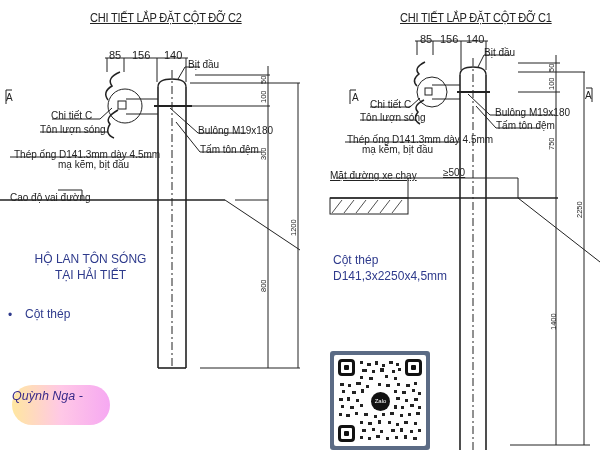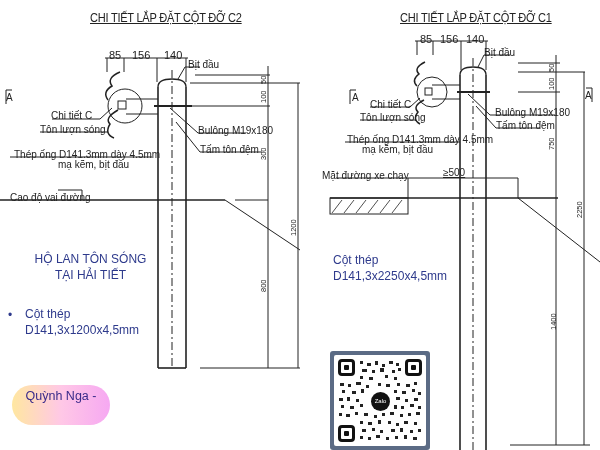--- a/index.html
+++ b/index.html
@@ -5,21 +5,21 @@
   html,body{margin:0;padding:0;}
   body{width:600px;height:450px;background:#ffffff;position:relative;overflow:hidden;font-family:"Liberation Sans",sans-serif;}
   .abs{position:absolute;}
   .title{font-family:"Liberation Sans",sans-serif;font-size:13px;color:#222;text-decoration:underline;white-space:nowrap;letter-spacing:-0.3px;transform:scaleX(0.85);transform-origin:left top;}
   .lbl{font-size:10px;color:#222;white-space:nowrap;}
   .dim{font-size:11px;color:#222;white-space:nowrap;}
   .vdim{font-size:7.5px;color:#222;white-space:nowrap;transform:rotate(-90deg);transform-origin:left top;}
   .blue{color:#2e3a8c;font-size:12px;line-height:16px;}
   .contact{left:12px;top:385px;width:98px;height:40px;border-radius:20px;
     background:linear-gradient(90deg,#ffe7a0 0%,#ffc8e6 50%,#f6a8f2 100%);
-    color:#3a2a8a;font-size:12.5px;line-height:17px;text-align:center;padding-top:3px;box-sizing:border-box;}
+    color:#3a2a8a;font-size:12.5px;line-height:17px;padding-top:3px;box-sizing:border-box;font-style:italic;}
   .qr{left:330px;top:351px;width:100px;height:99px;background:#5b6b85;border-radius:3px;}
   .qr-inner{position:absolute;left:4px;top:4px;width:92px;height:91px;background:#fff;border-radius:2px;}
   .finder{position:absolute;width:17px;height:17px;border:3px solid #111;border-radius:4px;box-sizing:border-box;}
   .finder::after{content:"";position:absolute;left:3px;top:3px;width:5px;height:5px;background:#111;border-radius:1px;}
   .zalo{position:absolute;left:37px;top:37px;width:19px;height:19px;border-radius:50%;background:#111;color:#fff;font-size:6px;line-height:19px;text-align:center;}
 </style>
 </head>
 <body>
 
 <svg class="abs" style="left:0;top:0" width="600" height="450" viewBox="0 0 600 450">
@@ -155,36 +155,35 @@
 <div class="abs dim" style="left:466px;top:33px;">140</div>
 <div class="abs lbl" style="left:484px;top:47px;">Bịt đầu</div>
 <div class="abs lbl" style="left:352px;top:92px;font-size:10px;">A</div>
 <div class="abs lbl" style="left:585px;top:90px;font-size:10px;">A</div>
 <div class="abs lbl" style="left:370px;top:99px;">Chi tiết C</div>
 <div class="abs lbl" style="left:360px;top:112px;">Tôn lượn sóng</div>
 <div class="abs lbl" style="left:495px;top:107px;">Bulông M19x180</div>
 <div class="abs lbl" style="left:496px;top:120px;">Tấm tôn đệm</div>
 <div class="abs lbl" style="left:347px;top:134px;">Thép ống D141.3mm dày 4.5mm</div>
 <div class="abs lbl" style="left:362px;top:144px;">mạ kẽm, bịt đầu</div>
-<div class="abs lbl" style="left:322px;top:170px;">Mặt đường xe chạy</div>
+<div class="abs lbl" style="left:330px;top:170px;text-decoration:underline;">Mặt đường xe chạy</div>
 <div class="abs lbl" style="left:443px;top:167px;text-decoration:underline;">≥500</div>
 <div class="abs vdim" style="left:547px;top:72px;">50</div>
 <div class="abs vdim" style="left:547px;top:90px;">100</div>
 <div class="abs vdim" style="left:547px;top:150px;">750</div>
 <div class="abs vdim" style="left:575px;top:218px;">2250</div>
 <div class="abs vdim" style="left:549px;top:330px;">1400</div>
 
 <div class="abs blue" style="left:20px;top:251px;width:125px;text-align:center;margin-left:8px;">
   <div>HỘ LAN TÔN SÓNG</div>
   <div>TẠI HẢI TIẾT</div>
 </div>
 <div class="abs blue" style="left:8px;top:307px;">•</div>
 <div class="abs blue" style="left:25px;top:306px;">
   <div>Cột thép</div>
-  <div>D141,3x1200x4,5mm</div>
 </div>
 <div class="abs blue" style="left:333px;top:252px;">
   <div>Cột thép</div>
   <div>D141,3x2250x4,5mm</div>
 </div>
 
 <div class="abs contact">
   <div>Quỳnh Nga -</div>
 </div>
 

